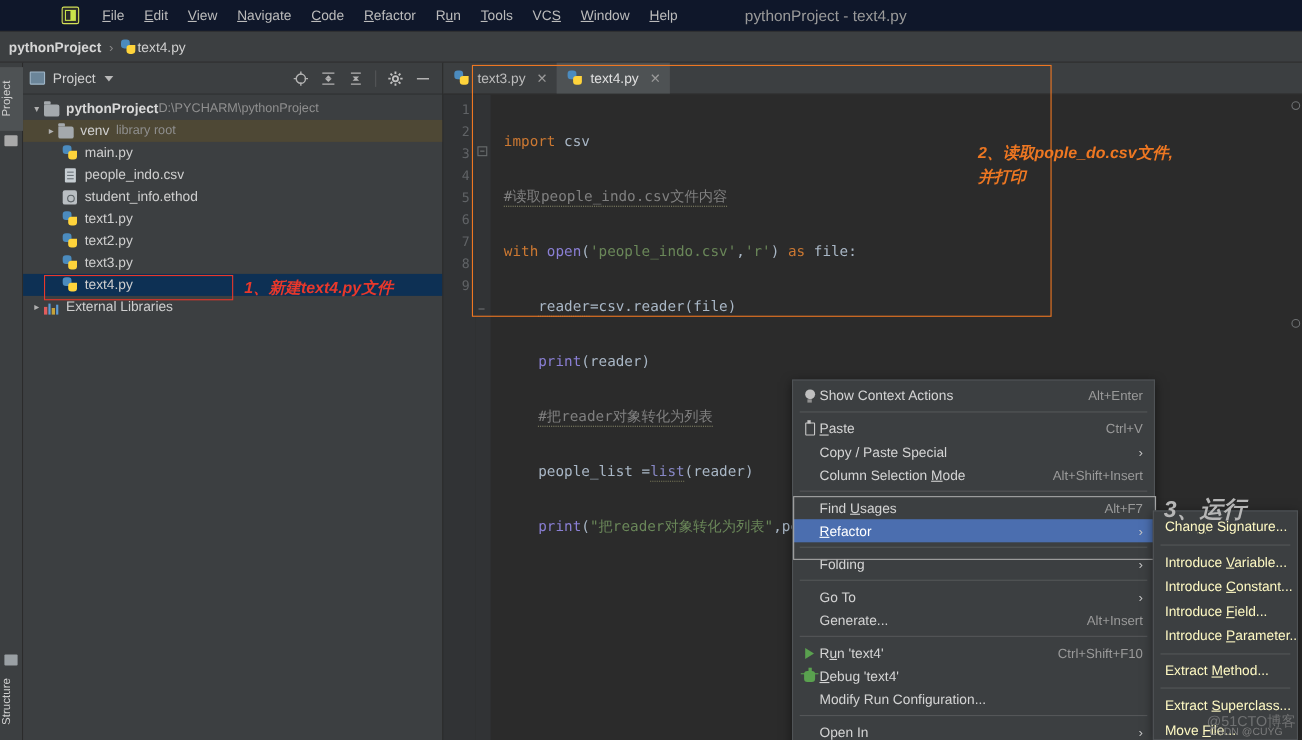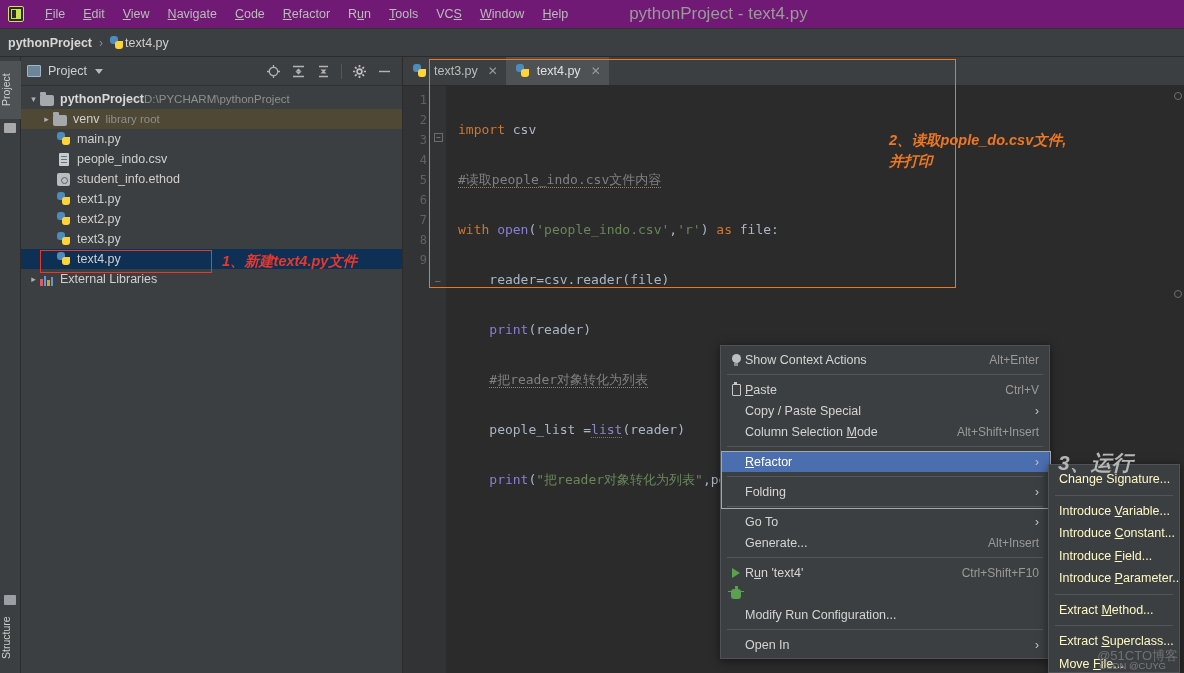--- a/index.html
+++ b/index.html
@@ -7,22 +7,23 @@
     width: 1184px; height: 673px;
     background: #3c3f41;
     font-family: "Liberation Sans", sans-serif;
     overflow: hidden;
   }
   #app { position: relative; width: 1184px; height: 673px; }
 
   
   .titlebar {
     position: absolute; left: 0; top: 0; width: 1184px; height: 29px;
-    background: #701a75; display: flex; align-items: center;
+    background: #0f172a; display: flex; align-items: center;
     border-bottom: 1px solid #323232;
+    padding-left: 48px;
   }
   .app-logo {
     width: 16px; height: 16px; margin-left: 8px; margin-right: 12px;
     background: #2b2b2b; border: 1px solid #d4e157; border-radius: 2px;
     position: relative; flex: 0 0 auto;
   }
   .app-logo::before {
     content: ""; position: absolute; left: 2px; top: 2px;
     width: 10px; height: 10px; background: #c9e34a;
   }
@@ -30,21 +31,21 @@
     content: ""; position: absolute; left: 3px; top: 3px;
     width: 4px; height: 8px; background: #2b2b2b;
   }
   .menubar { display: flex; align-items: center; gap: 0px; }
   .menu-item {
     color: #bbbbbb; font-size: 12.5px; padding: 4px 9px; cursor: default;
     white-space: nowrap;
   }
   .menu-item .mn { text-decoration: underline; }
   .win-title {
-    color: #9a9a9a; font-size: 17px; margin-left: 52px; white-space: nowrap;
+    color: #9a9a9a; font-size: 14px; margin-left: 52px; white-space: nowrap;
   }
 
   
   .breadcrumb {
     position: absolute; left: 0; top: 29px; width: 1184px; height: 28px;
     background: #3c3f41; display: flex; align-items: center;
     padding-left: 8px; border-bottom: 1px solid #2b2b2b;
   }
   .crumb-proj { color: #d6d6d6; font-size: 12.5px; font-weight: bold; }
   .crumb-sep { color: #8a8a8a; font-size: 12px; margin: 0 7px; }
@@ -583,20 +584,25 @@
       <span class="mico"></span>
       <span class="mtext">Copy / Paste Special</span>
       <span class="arr">›</span>
     </div>
     <div class="mi">
       <span class="mico"></span>
       <span class="mtext">Column Selection <span class="u">M</span>ode</span>
       <span class="macc">Alt+Shift+Insert</span>
     </div>
     <div class="mi-sep"></div>
+    <div class="mi">
+      <span class="mico"></span>
+      <span class="mtext">Find <span class="u">U</span>sages</span>
+      <span class="macc">Alt+F7</span>
+    </div>
     <div class="mi hl">
       <span class="mico"></span>
       <span class="mtext"><span class="u">R</span>efactor</span>
       <span class="arr">›</span>
     </div>
     <div class="mi-sep"></div>
     <div class="mi">
       <span class="mico"></span>
       <span class="mtext">Folding</span>
       <span class="arr">›</span>
@@ -617,20 +623,21 @@
       <span class="mico">
           <span class="play"></span>
         </span>
       <span class="mtext">R<span class="u">u</span>n 'text4'</span>
       <span class="macc">Ctrl+Shift+F10</span>
     </div>
     <div class="mi">
       <span class="mico">
           <span class="bug"></span>
         </span>
+      <span class="mtext"><span class="u">D</span>ebug 'text4'</span>
     </div>
     <div class="mi">
       <span class="mico"></span>
       <span class="mtext">Modify Run Configuration...</span>
     </div>
     <div class="mi-sep"></div>
     <div class="mi">
       <span class="mico"></span>
       <span class="mtext">Open In</span>
       <span class="arr">›</span>

